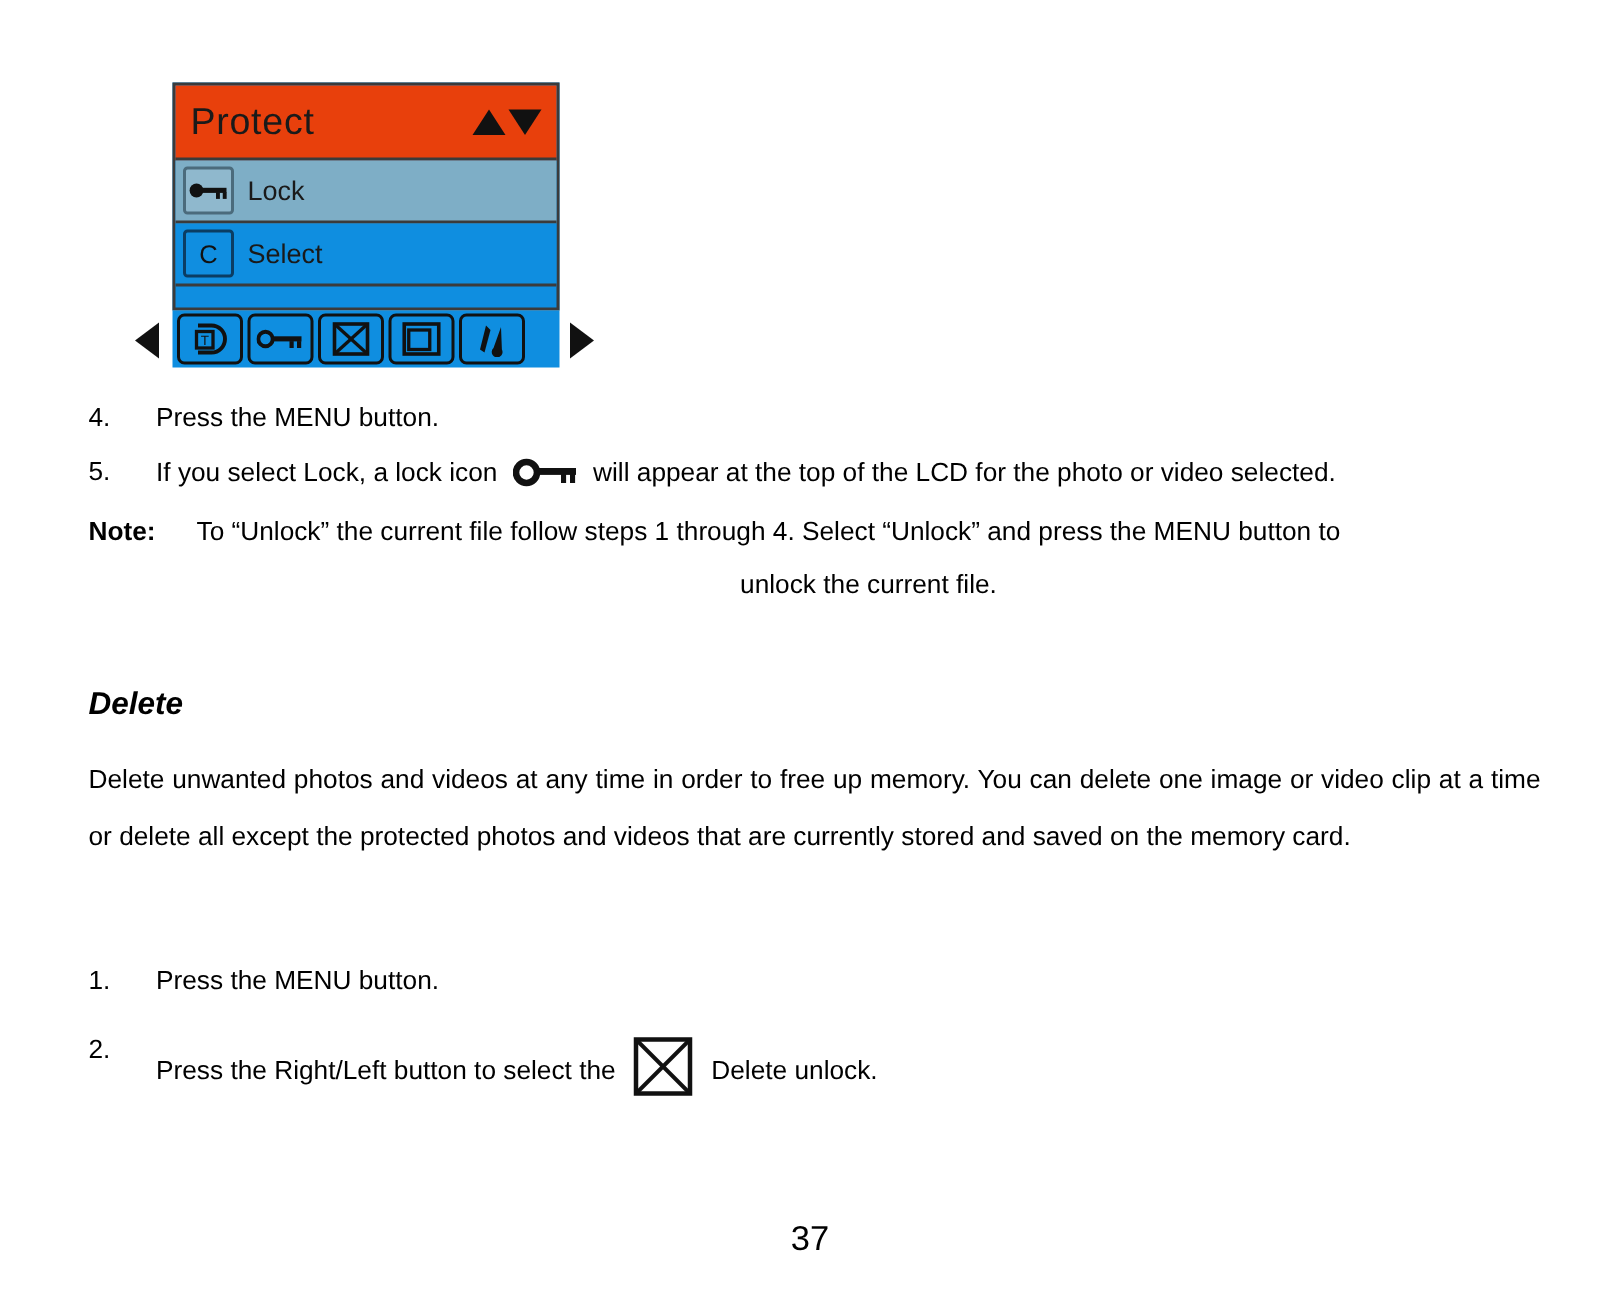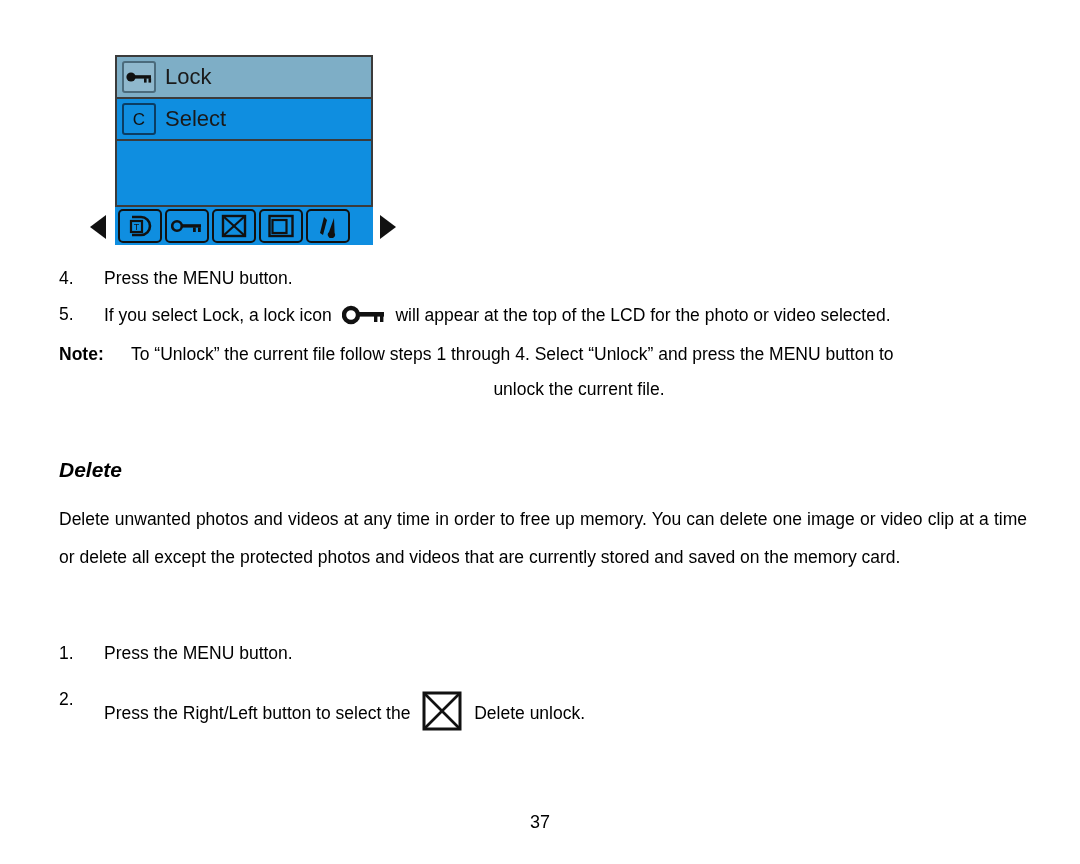--- a/index.html
+++ b/index.html
@@ -86,21 +86,21 @@
     box-sizing: border-box;
     display: flex;
     align-items: center;
     justify-content: center;
     margin-right: 9px;
     flex: 0 0 auto;
   }
   .row-icon-box.sel { background: #8fb8cd; border-color: #4b6b7c; }
   .row-icon-box.unsel { background: #108ee0; border-color: #0b3d63; }
   .row-label {
-    font-size: 22px;
+    font-size: 18px;
     color: #1a1a1a;
     line-height: 1;
   }
 
   .lcd-toolbar {
     position: absolute;
     left: 25px;
     top: 152px;
     width: 258px;
     height: 38px;
@@ -211,21 +211,21 @@
     padding-left: 45px;
     margin-bottom: 28px;
     line-height: 1.0;
   }
   .page-no {
     position: absolute;
     left: 0;
     top: 812px;
     width: 1080px;
     text-align: center;
-    font-size: 18px;
+    font-size: 23px;
   }
 
   .inline-icon {
     display: inline-block;
     vertical-align: middle;
     position: relative;
     top: -1px;
   }
   .inline-key { width: 44px; height: 20px; margin: 0 5px; }
   .inline-del { width: 42px; height: 42px; margin: 0 6px; vertical-align: -14px; }
@@ -233,20 +233,27 @@
 </head>
 <body>
 
 <div class="lcd-figure">
 
   <div class="nav-arrow-left"></div>
   <div class="nav-arrow-right"></div>
 
   <div class="lcd-panel">
 
+    <div class="lcd-header">
+      <span class="lcd-title">Protect</span>
+      <span class="lcd-arrows">
+        <span class="tri-up"></span>
+        <span class="tri-down"></span>
+      </span>
+    </div>
 
     <div class="lcd-row selected">
       <span class="row-icon-box sel">
         <svg width="26" height="14" viewBox="0 0 26 14">
           <circle cx="5" cy="7" r="4.6" fill="#111111"></circle>
           <rect x="8" y="5.2" width="17" height="3.4" fill="#111111"></rect>
           <rect x="18" y="8.2" width="2.6" height="4.4" fill="#111111"></rect>
           <rect x="22.5" y="8.2" width="2.6" height="4.4" fill="#111111"></rect>
         </svg>
       </span>

